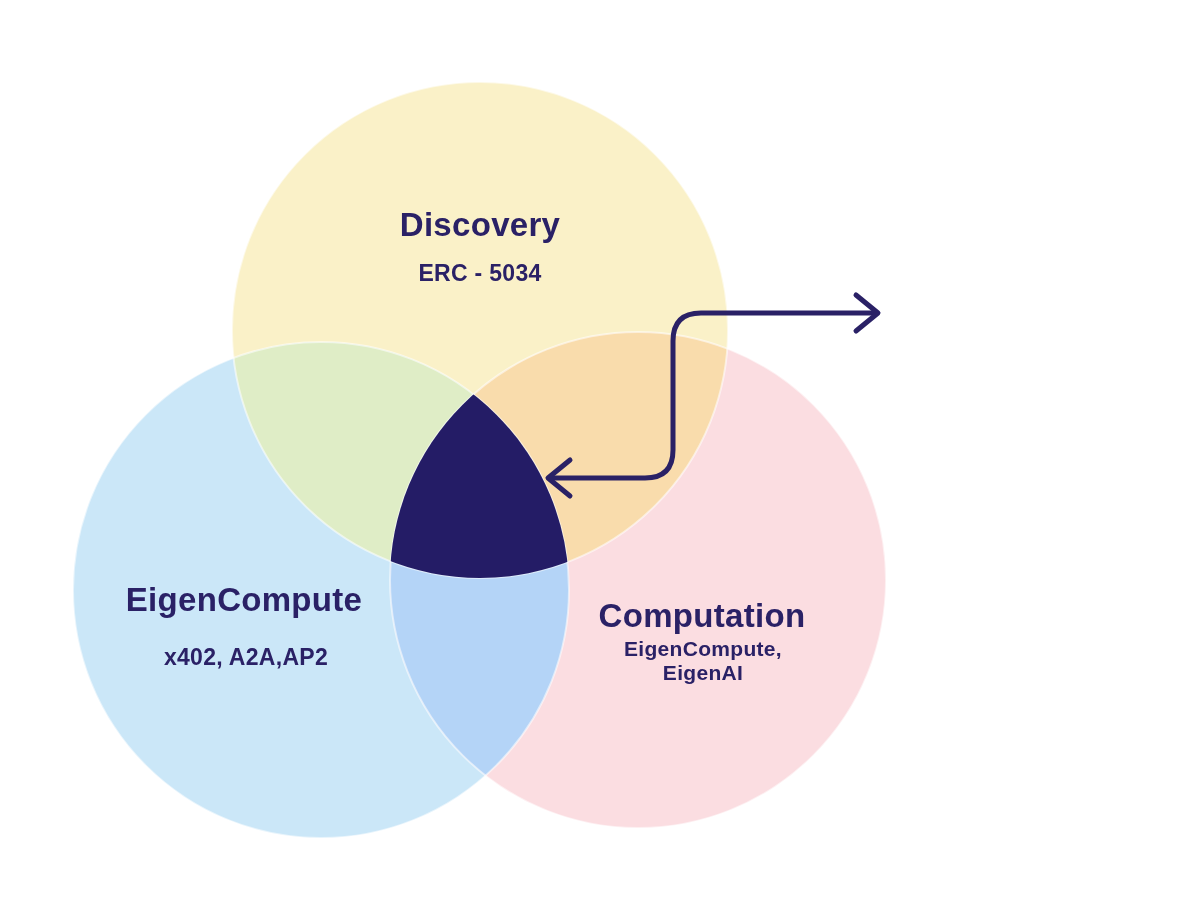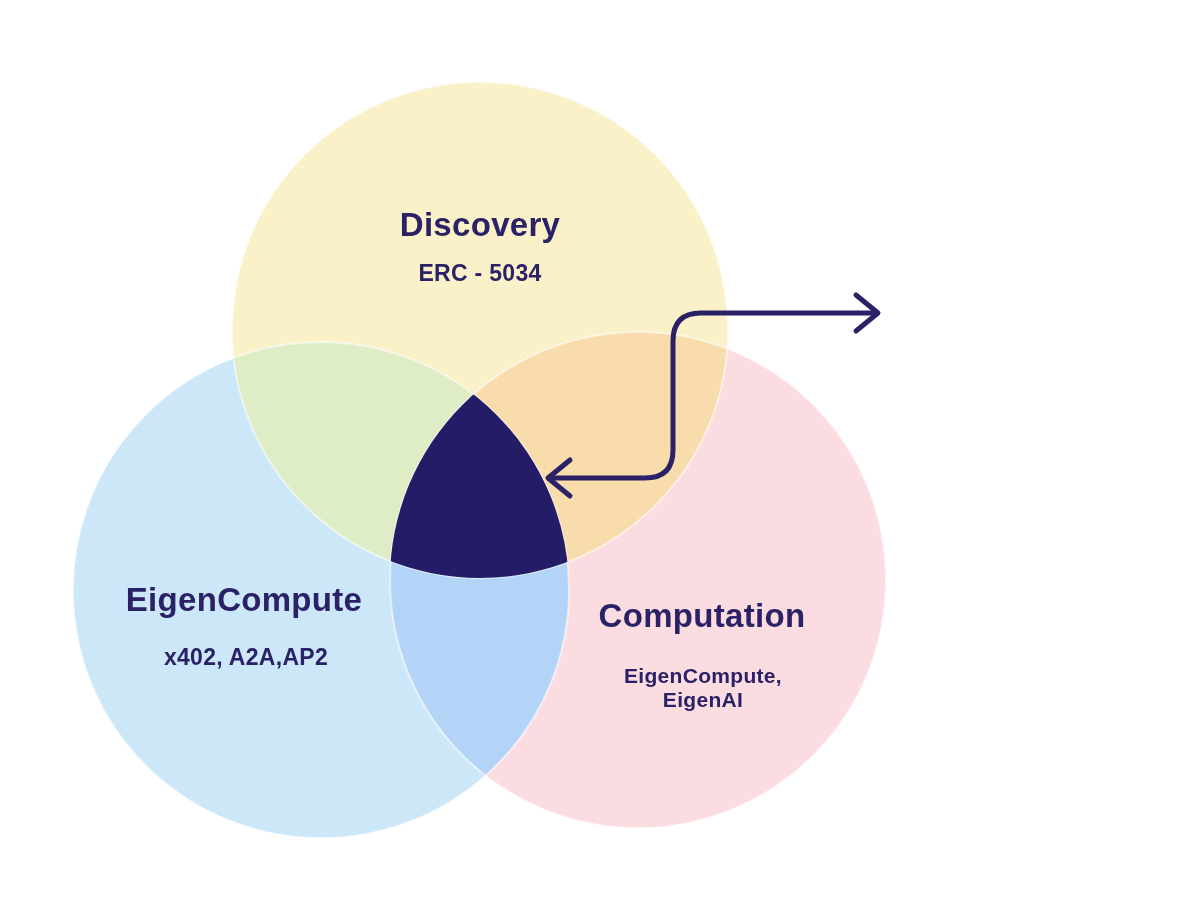--- a/index.html
+++ b/index.html
@@ -78,16 +78,16 @@
     <path d="M 856 295 L 878 313 L 856 331" fill="none" stroke-width="5" stroke-linecap="round" stroke-linejoin="round" stroke="#2A2166"></path>
   </svg>
 
   <div class="label set-title" style="left:480px; top:206px;">Discovery</div>
   <div class="label set-sub" style="left:480px; top:260px;">ERC - 5034</div>
 
   <div class="label set-title" style="left:244px; top:581px;">EigenCompute</div>
   <div class="label set-sub" style="left:246px; top:608px;margin-top:36px;">x402, A2A,AP2</div>
 
   <div class="label set-title" style="left:702px; top:581px;margin-top:16px;">Computation</div>
-  <div class="label set-sub sub-small" style="left:703px; top:664px;">EigenCompute,
+  <div class="label set-sub sub-small" style="left:703px; top:637px;">EigenCompute,
 EigenAI</div>
 
 </div>
 
 </body></html>

